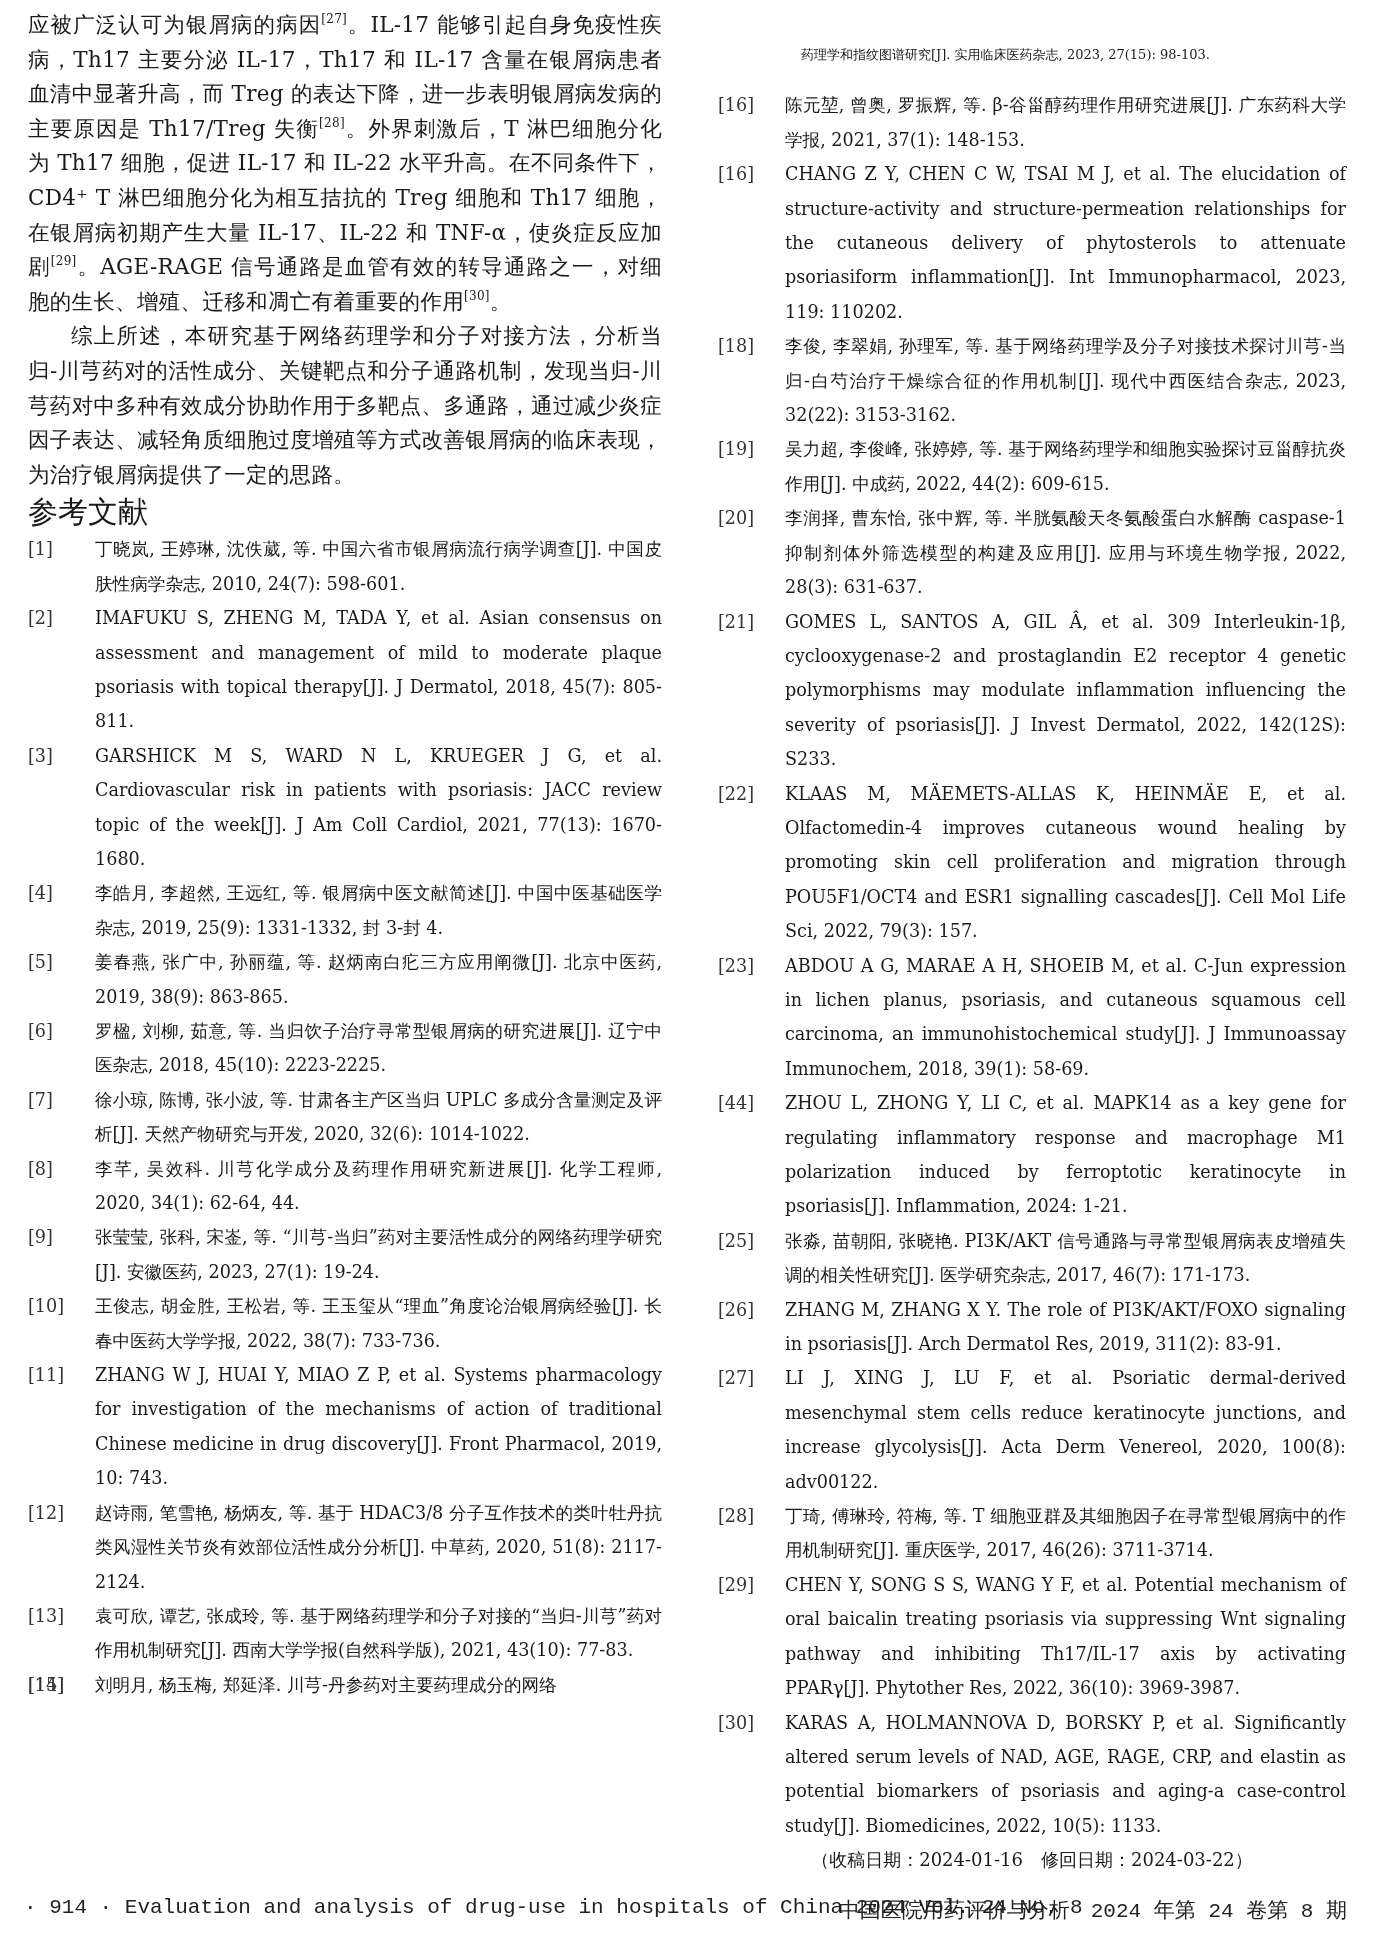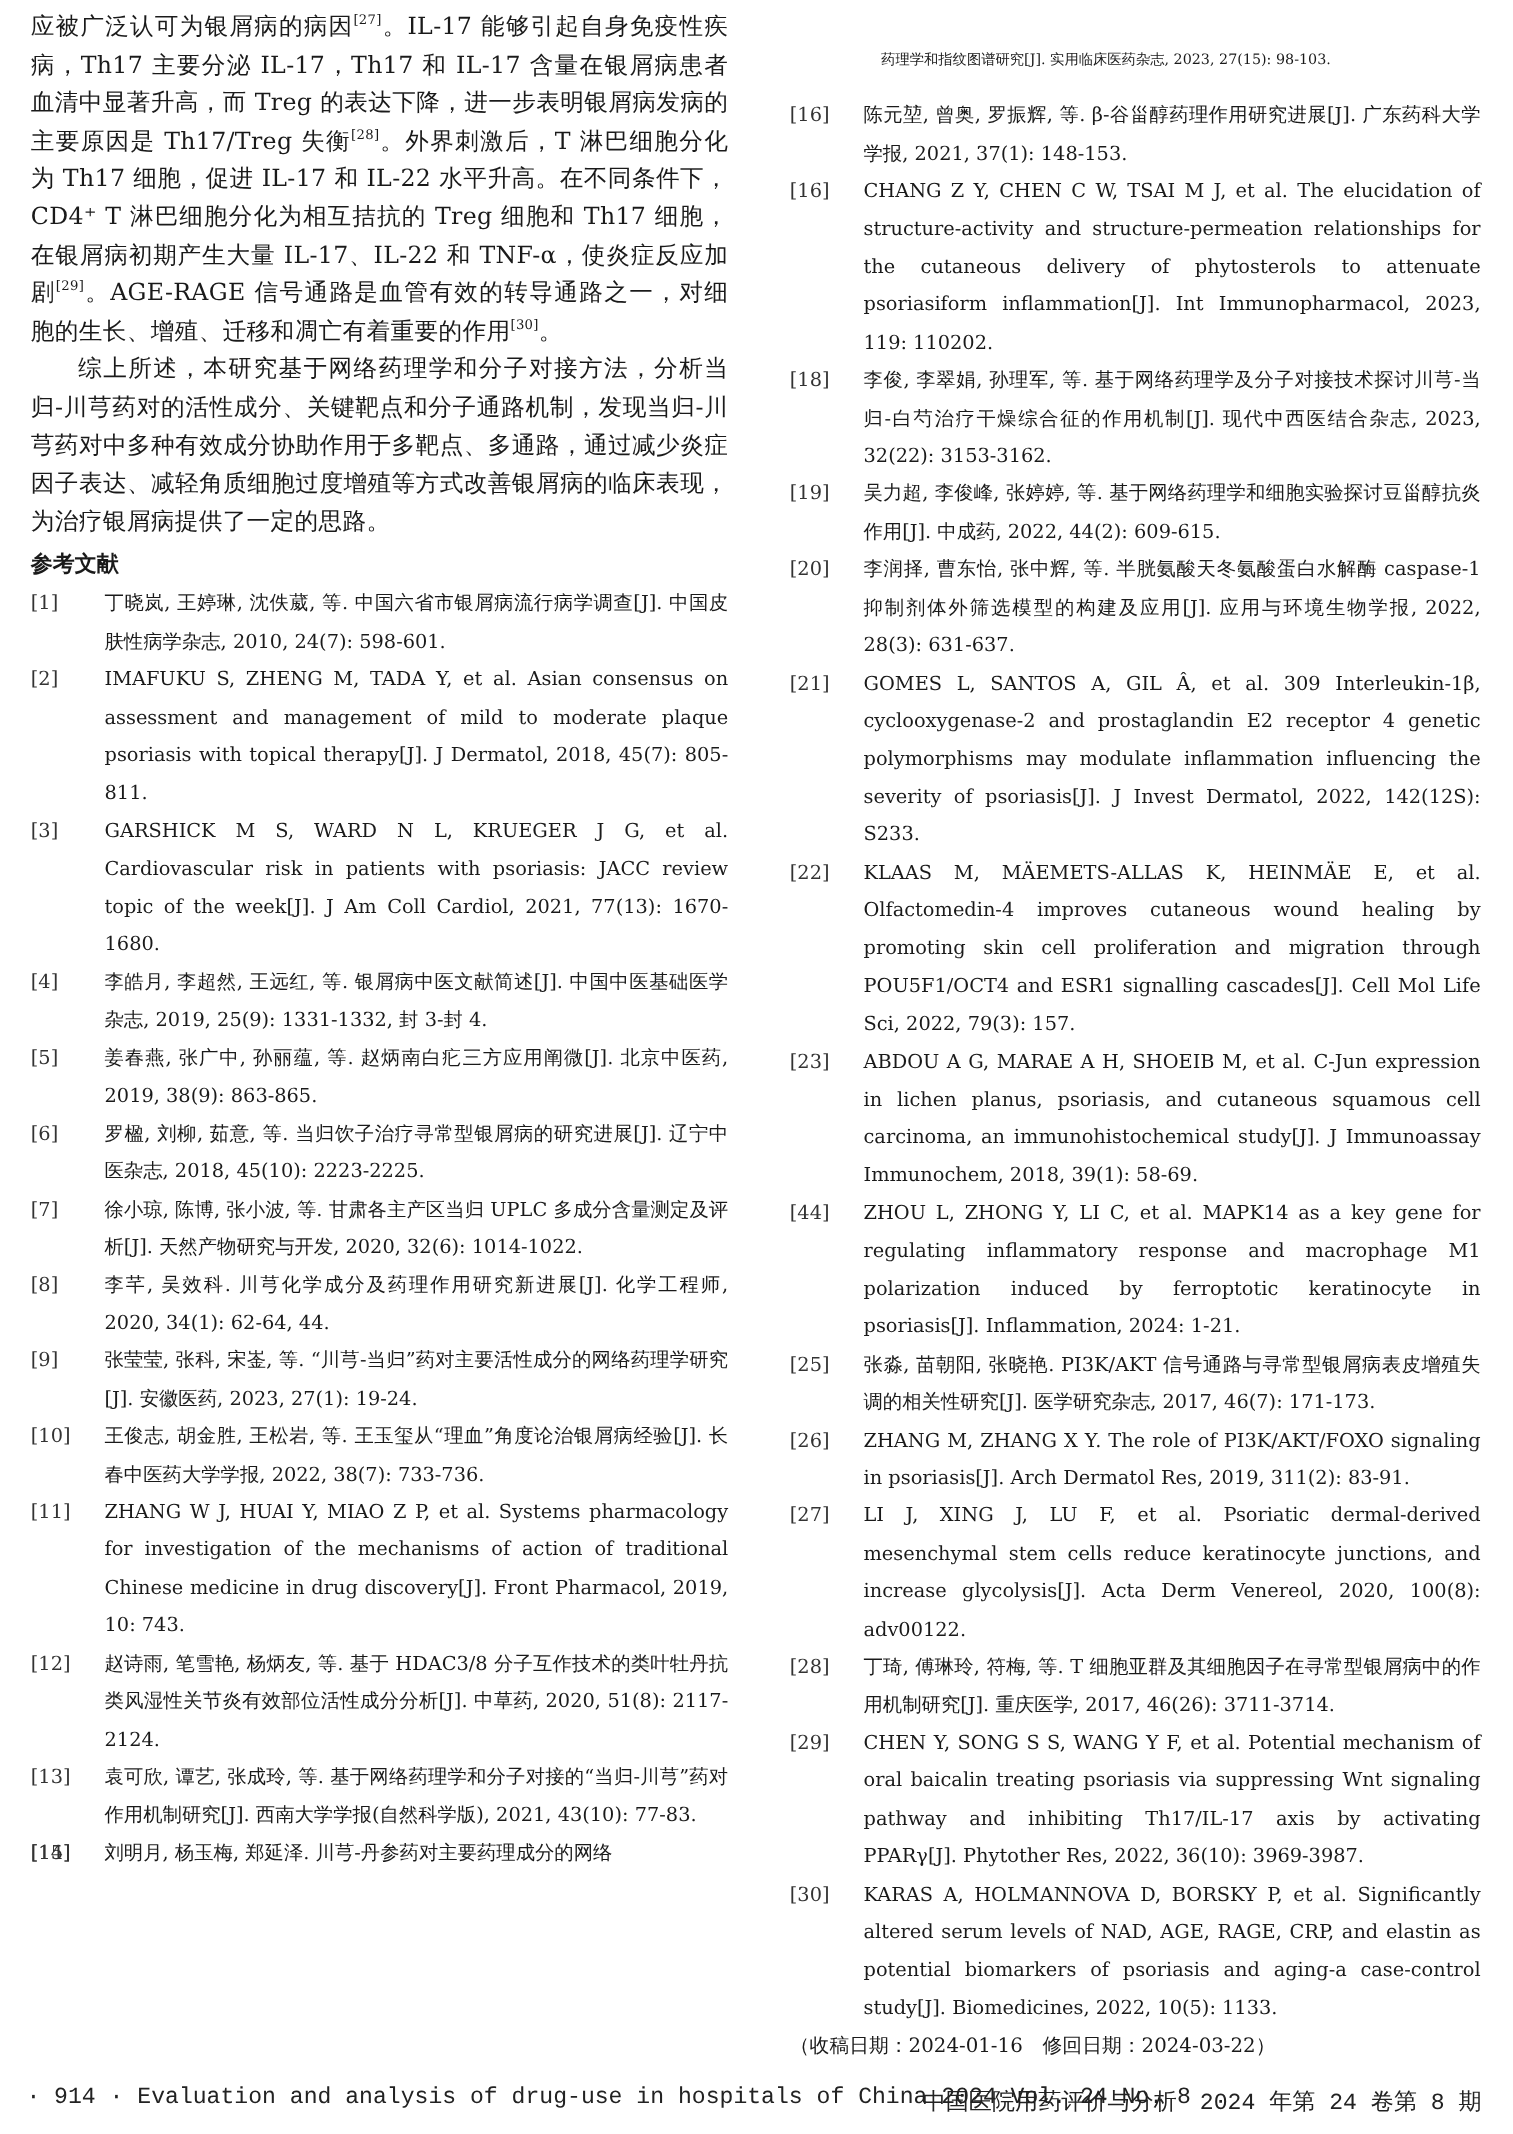--- a/index.html
+++ b/index.html
@@ -10,30 +10,30 @@
   .col { position: absolute; top: 8px; }
   .col-left { left: 28px; width: 634px; }
   .col-right { left: 718px; width: 628px; top: 22px; }
   .para {
     font-size: 21.5px; line-height: 34.6px; text-align: justify; margin: 0;
     letter-spacing: 0.3px;
   }
   .para.indent { text-indent: 2em; }
   sup.cite { font-size: 12px; vertical-align: 9px; line-height: 0; }
   .section-title {
-    font-family: "DejaVu Sans", "Liberation Sans", sans-serif; font-weight: bold;
-    font-size: 20px; line-height: 36px; margin: 2px 0 2px 0;
+    font-family: "DejaVu Sans", "Liberation Sans", sans-serif; font-weight: normal;
+    font-size: 30px; line-height: 36px; margin: 2px 0 2px 0;
   }
   .ref {
     position: relative; padding-left: 67px; font-size: 17.6px; line-height: 34.4px;
     text-align: justify; margin: 0;
   }
   .ref .num { position: absolute; left: 0; top: 0; color: #333; }
   .ref-cont { padding-left: 67px; font-size: 13px; line-height: 34.4px; text-align: justify; margin: 16px; }
-  .dates { font-size: 18px; line-height: 34px; text-align: left; margin: 0; }
+  .dates { font-size: 18px; line-height: 34px; text-align: center; margin: 0; }
   .footer {
     position: absolute; top: 1896px; font-size: 21px;
     font-family: Liberation Mono, monospace; color: #222;
   }
   .footer-left { left: 24px; }
   .footer-right { right: 28px; }
 </style>
 </head>
 <body>
 

